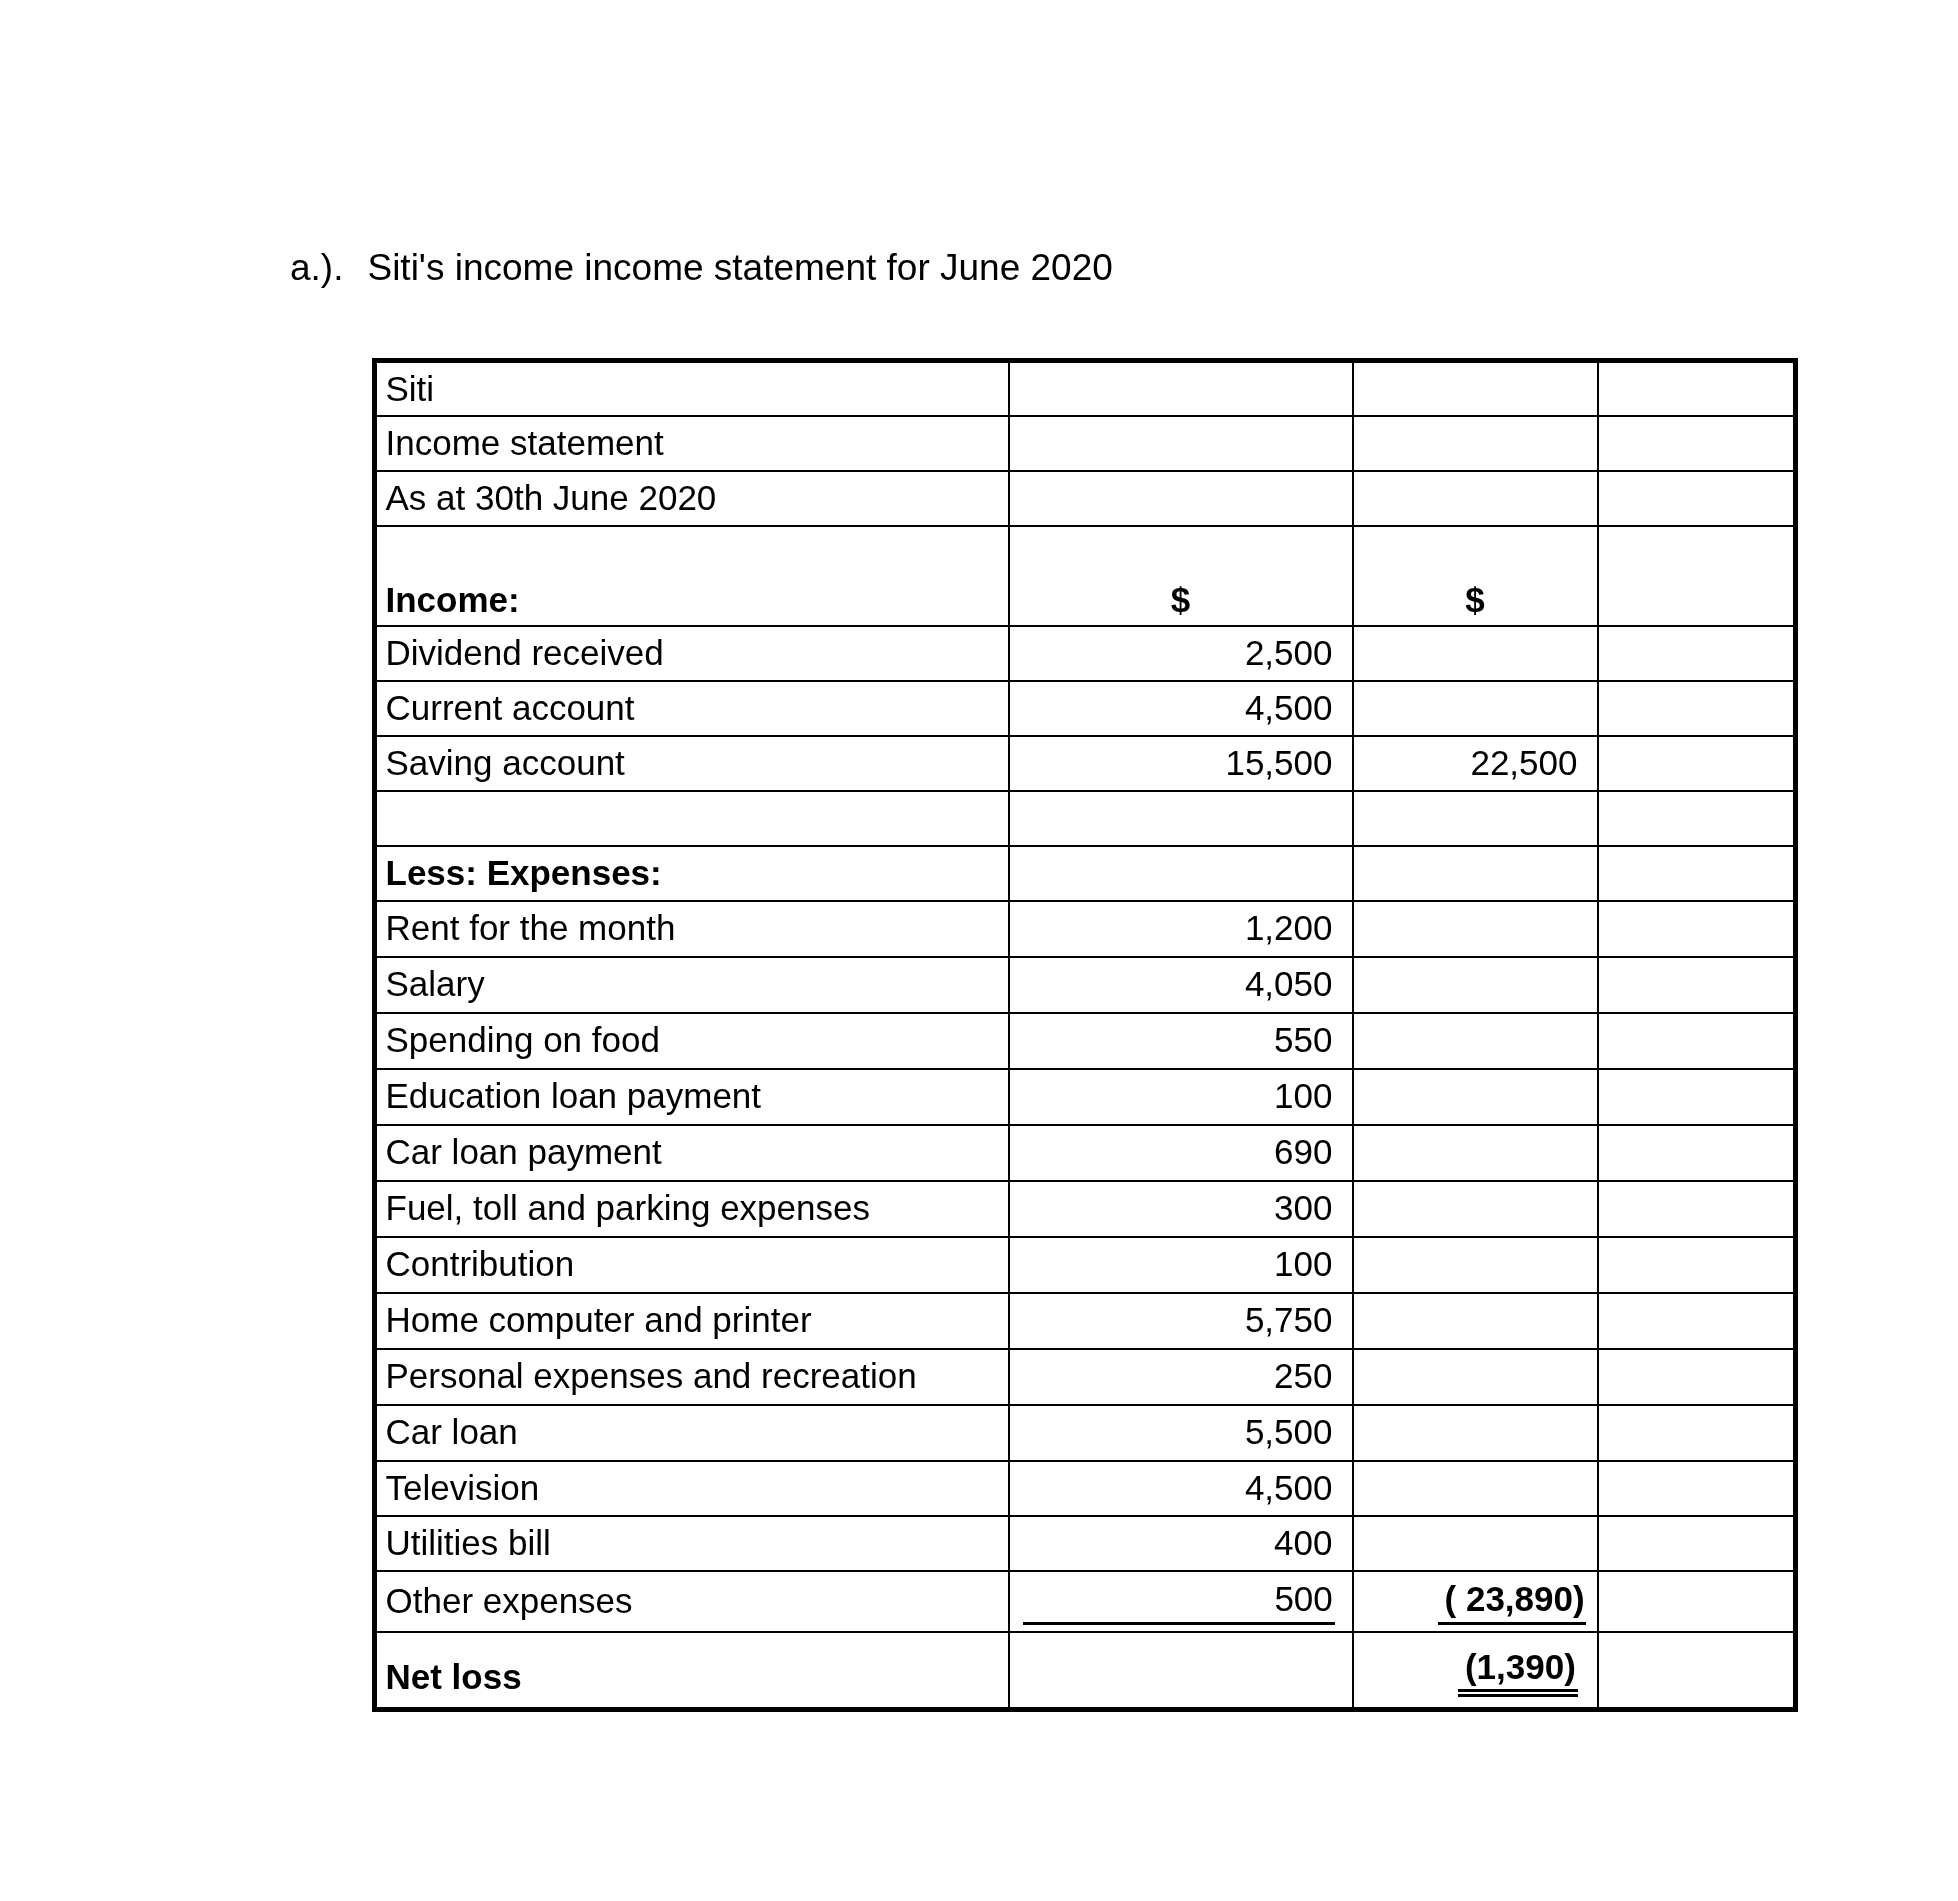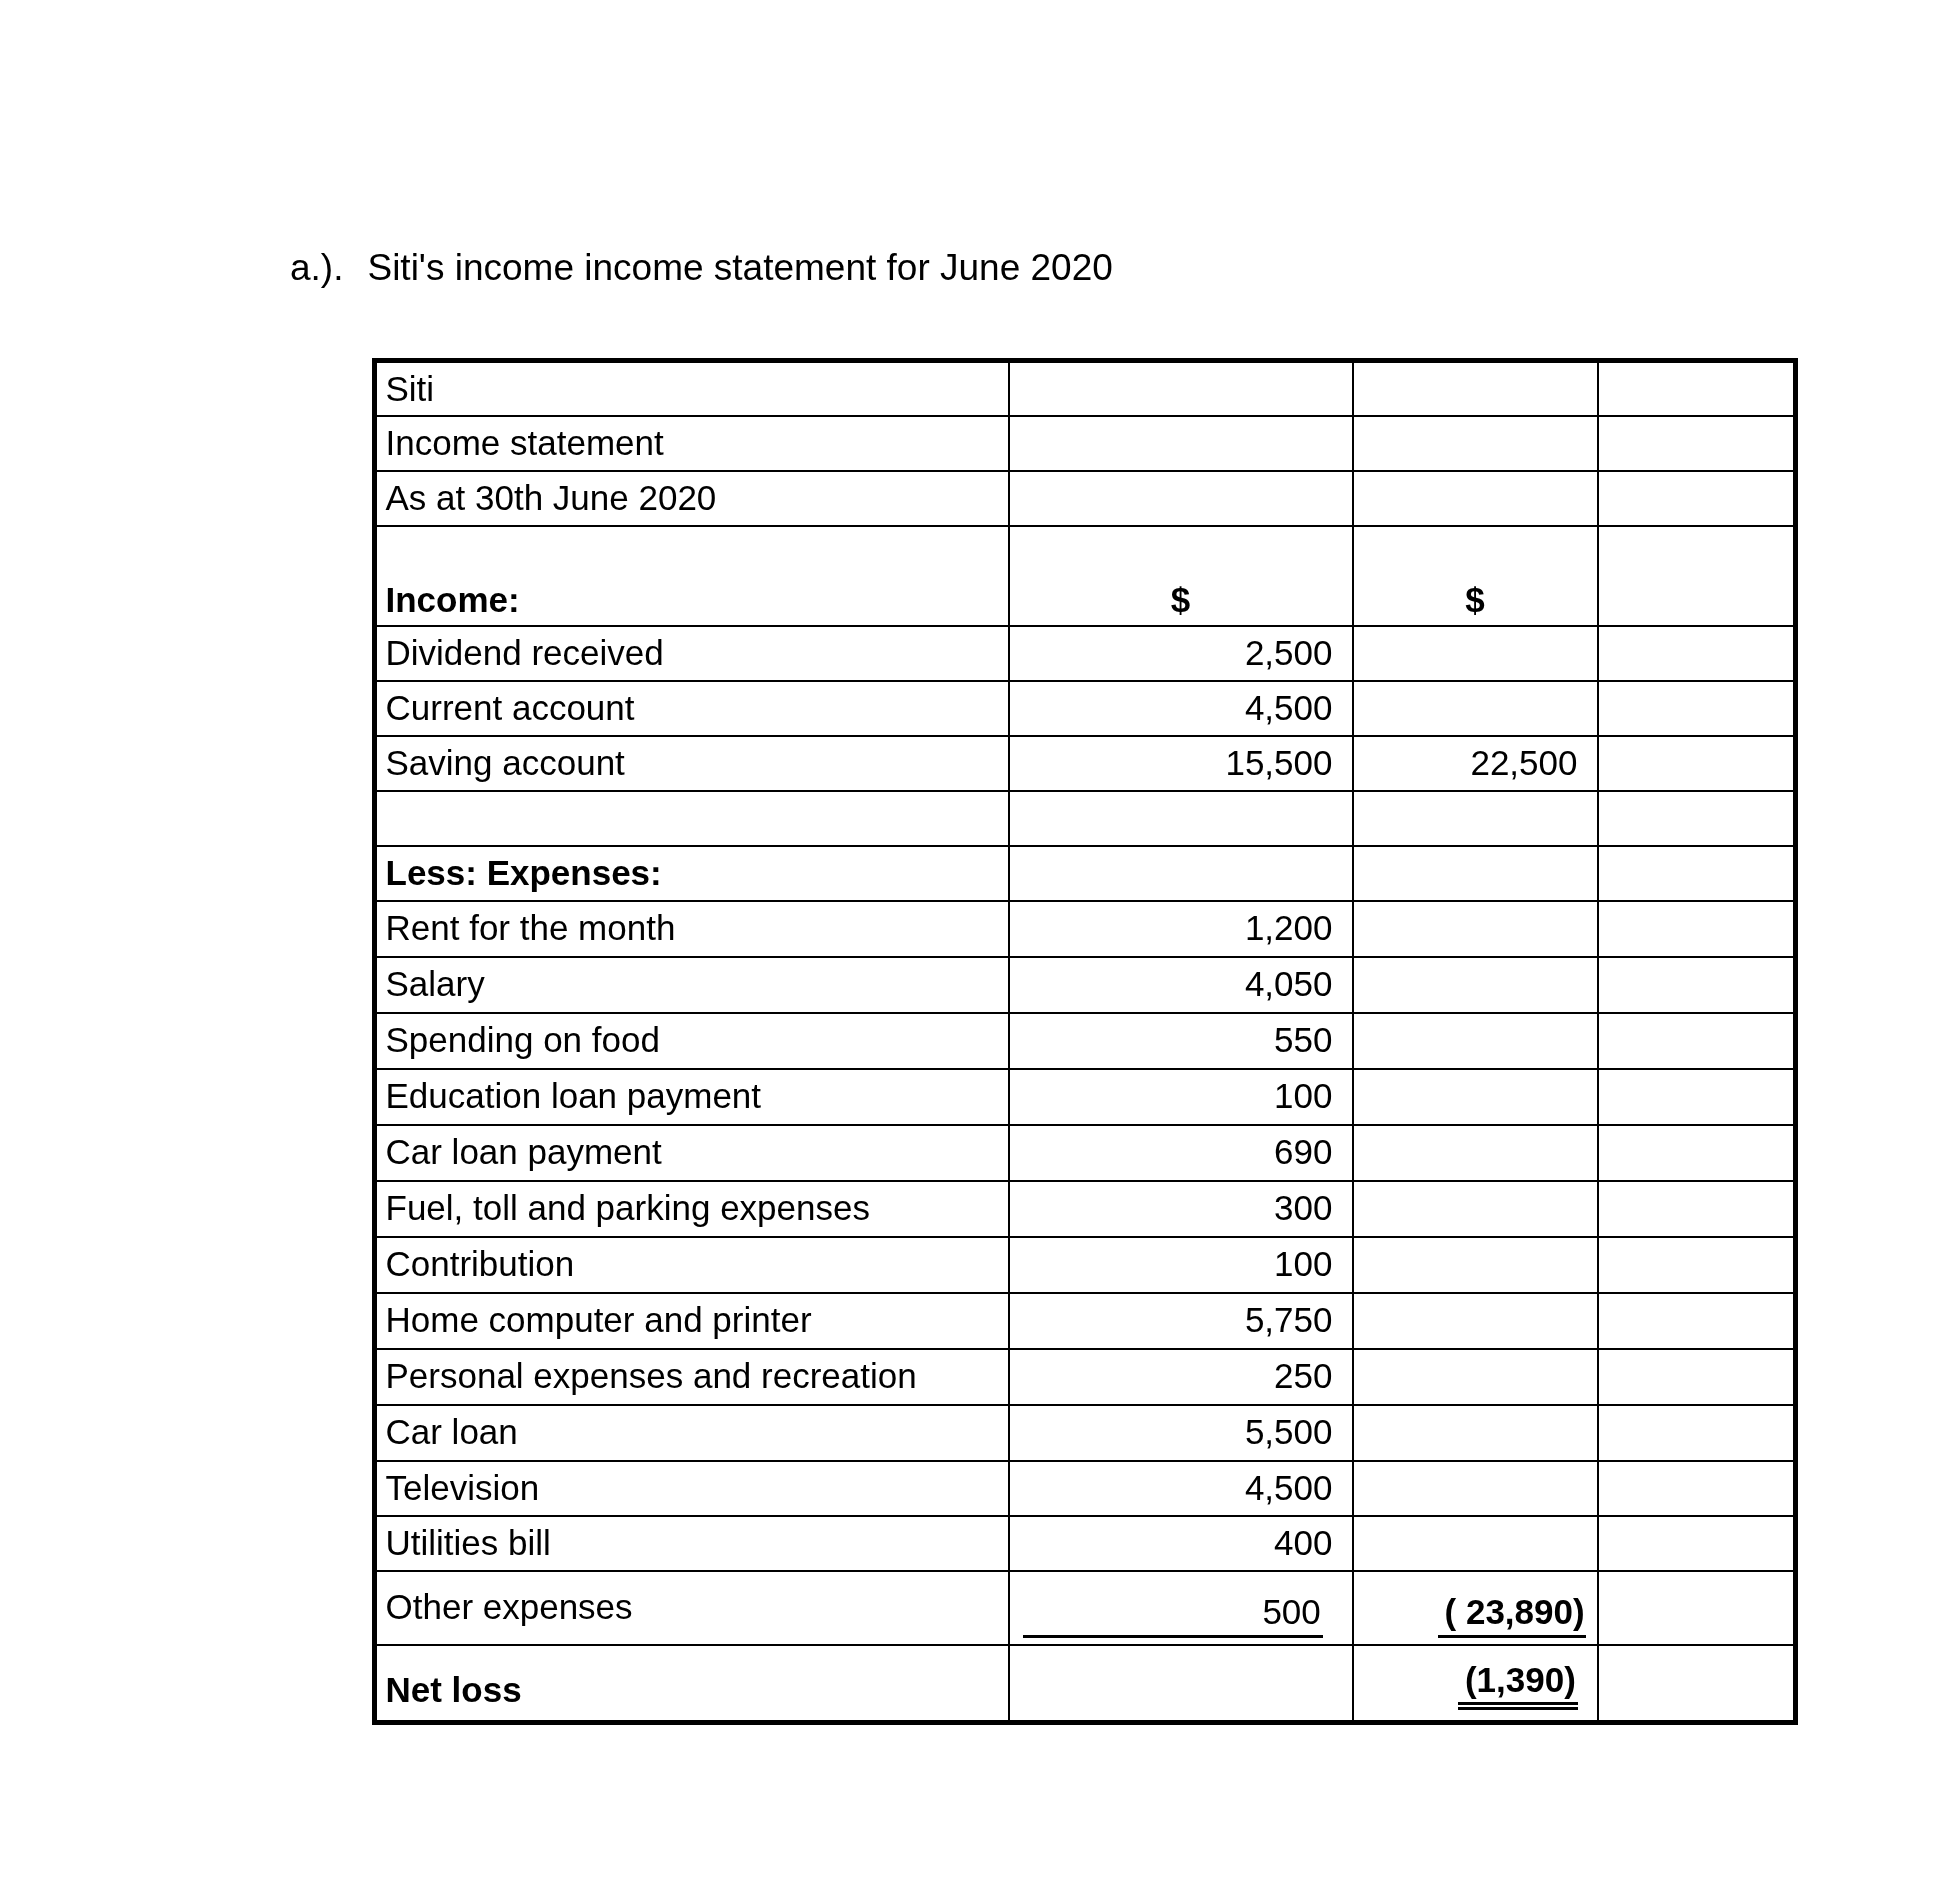--- a/index.html
+++ b/index.html
@@ -21,28 +21,28 @@
     border:5.1px solid #000;
   }
   td{
     border:2.6px solid #000;
     font-size:35px;line-height:1.15;
     vertical-align:middle;
     white-space:nowrap;overflow:hidden;
     padding:0;
   }
   .h64{height:55px}.h65{height:55px}.h66{height:56px}
-  .h117{height:100px}.h72{height:74px}.h91{height:78px}
+  .h117{height:100px}.h72{height:61px}.h91{height:78px}
   td.lbl{padding-left:8.5px;}
   td.num{text-align:right;padding-right:19px;}
   td.cur{text-align:center;font-weight:bold;}
   .b{font-weight:bold;}
   tr.valign-bottom td{vertical-align:bottom;padding-bottom:4px;margin-top:12px;}
   tr.netloss td{vertical-align:bottom;padding-bottom:10.2px;}
-  td.other-c2{vertical-align:bottom;padding-right:12px;border-radius:10px;}
+  td.other-c2{vertical-align:bottom;padding-right:0;border-radius:10px;}
   td.other-c2 .uwide{
     margin:0 17px 5.1px 13.6px;
     border-bottom:3.4px solid #000;
     text-align:right;padding:0 1.7px 3.4px 0;
   }
   td.other-c3{vertical-align:bottom;text-align:right;padding:0 10.2px 5.1px 0;}
   span.uline{
     display:inline-block;
     border-bottom:3.4px solid #000;
     padding:0 1.7px 3.4px 6.8px;

